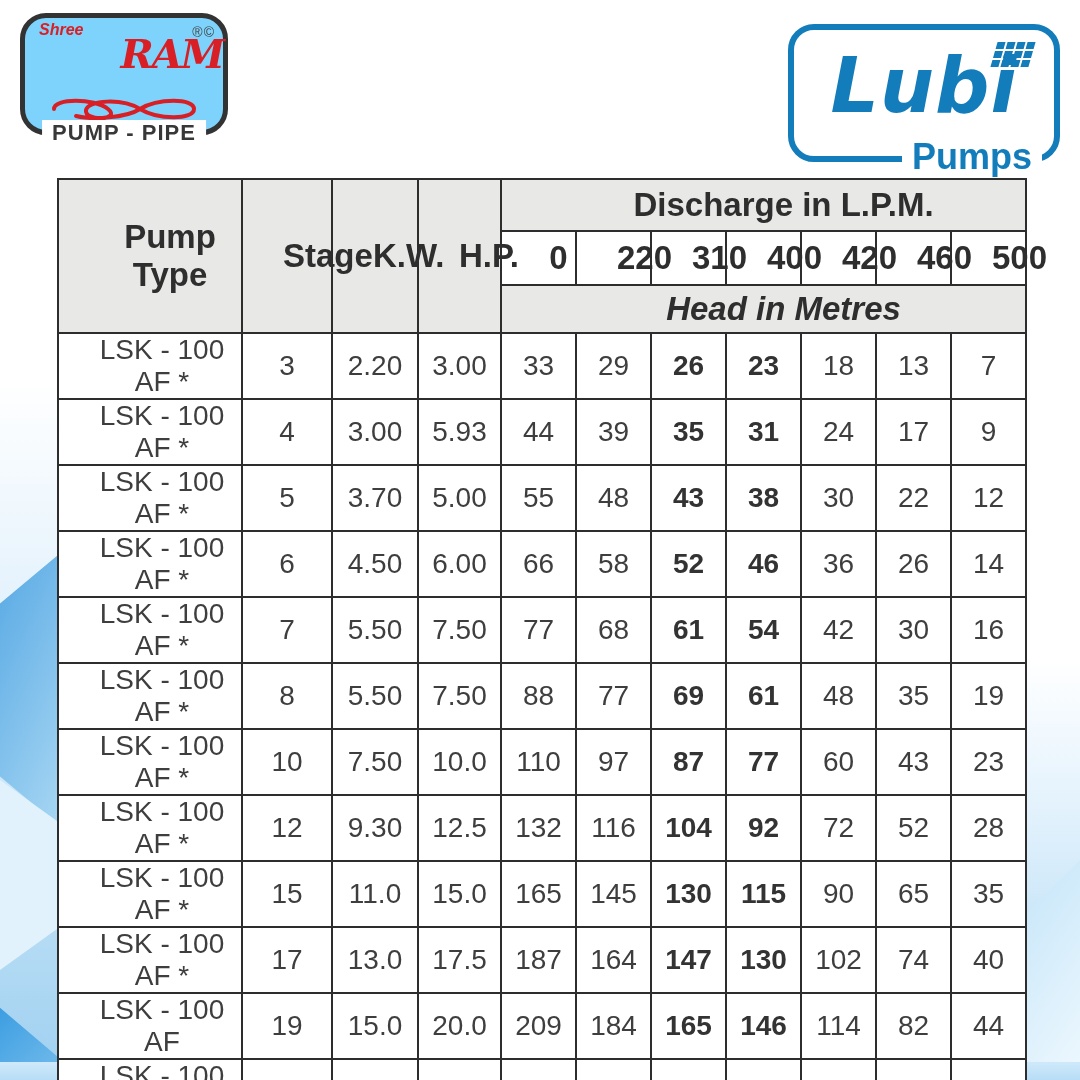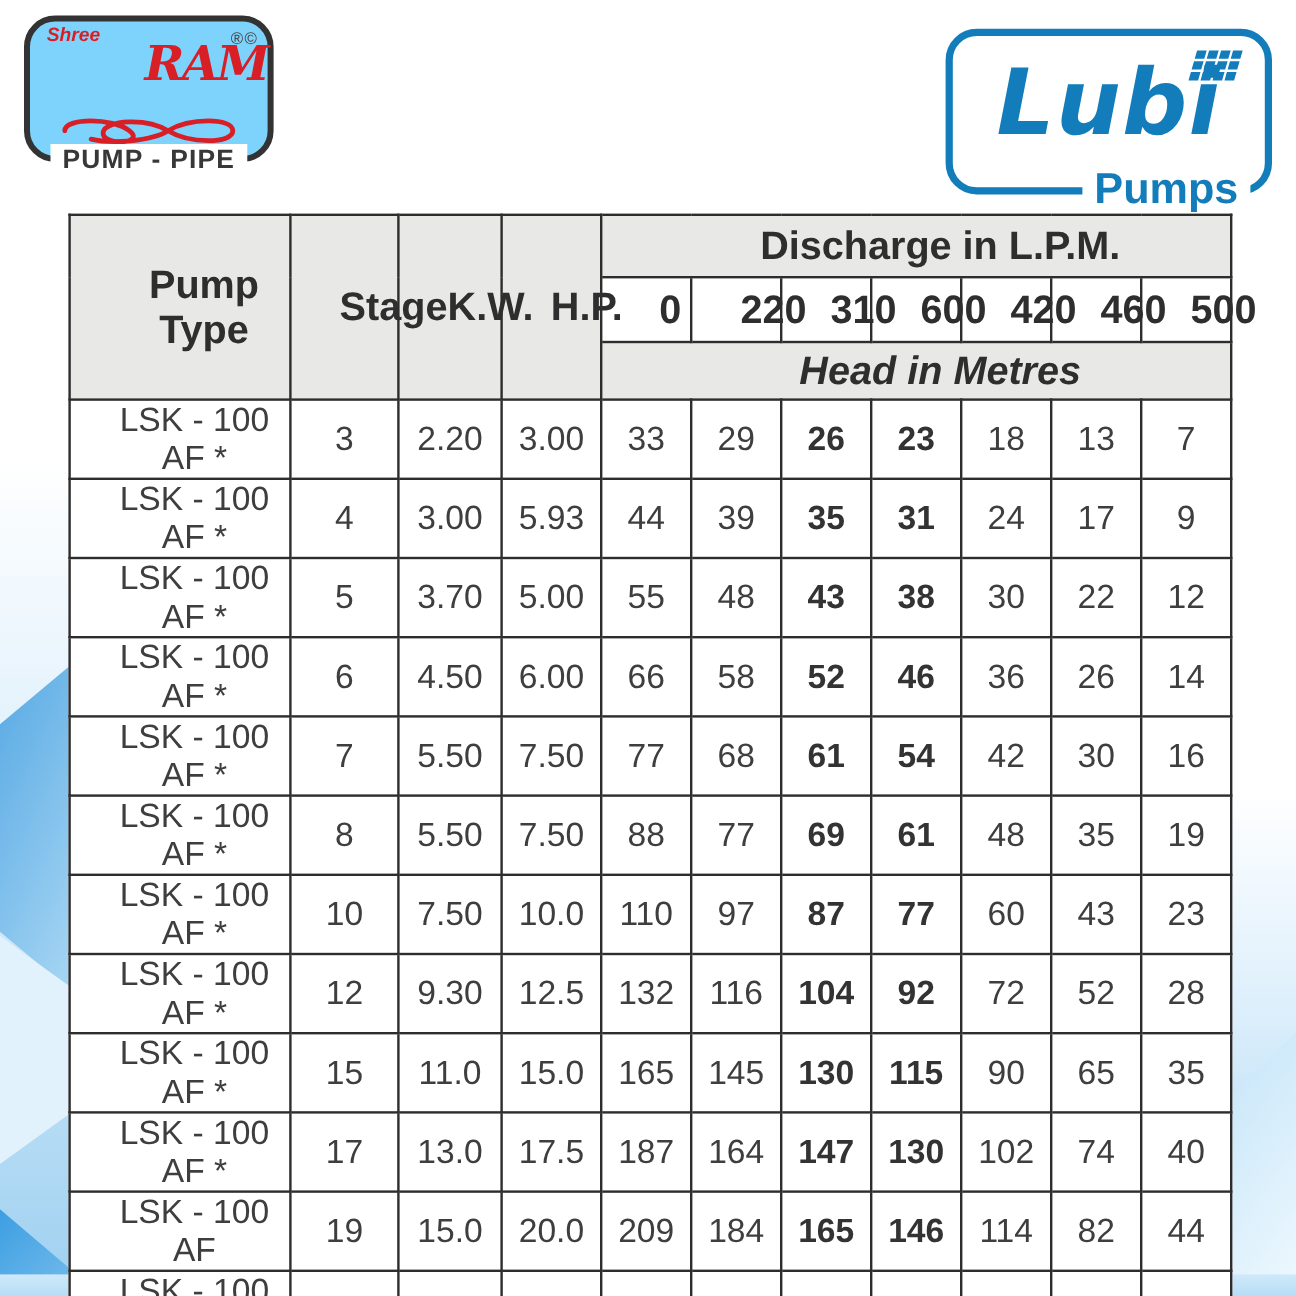--- a/index.html
+++ b/index.html
@@ -133,21 +133,21 @@
       <th rowspan="3">Pump Type</th>
       <th rowspan="3">Stage</th>
       <th rowspan="3">K.W.</th>
       <th rowspan="3">H.P.</th>
       <th colspan="7">Discharge in L.P.M.</th>
     </tr>
     <tr class="r2">
       <th class="white-th">0</th>
       <th class="white-th">220</th>
       <th class="white-th">310</th>
-      <th class="white-th">600</th>
+      <th class="white-th">400</th>
       <th class="white-th">420</th>
       <th class="white-th">460</th>
       <th class="white-th">500</th>
     </tr>
     <tr class="r3">
       <th colspan="7">Head in Metres</th>
     </tr>
   </thead>
   <tbody>
       <tr>

